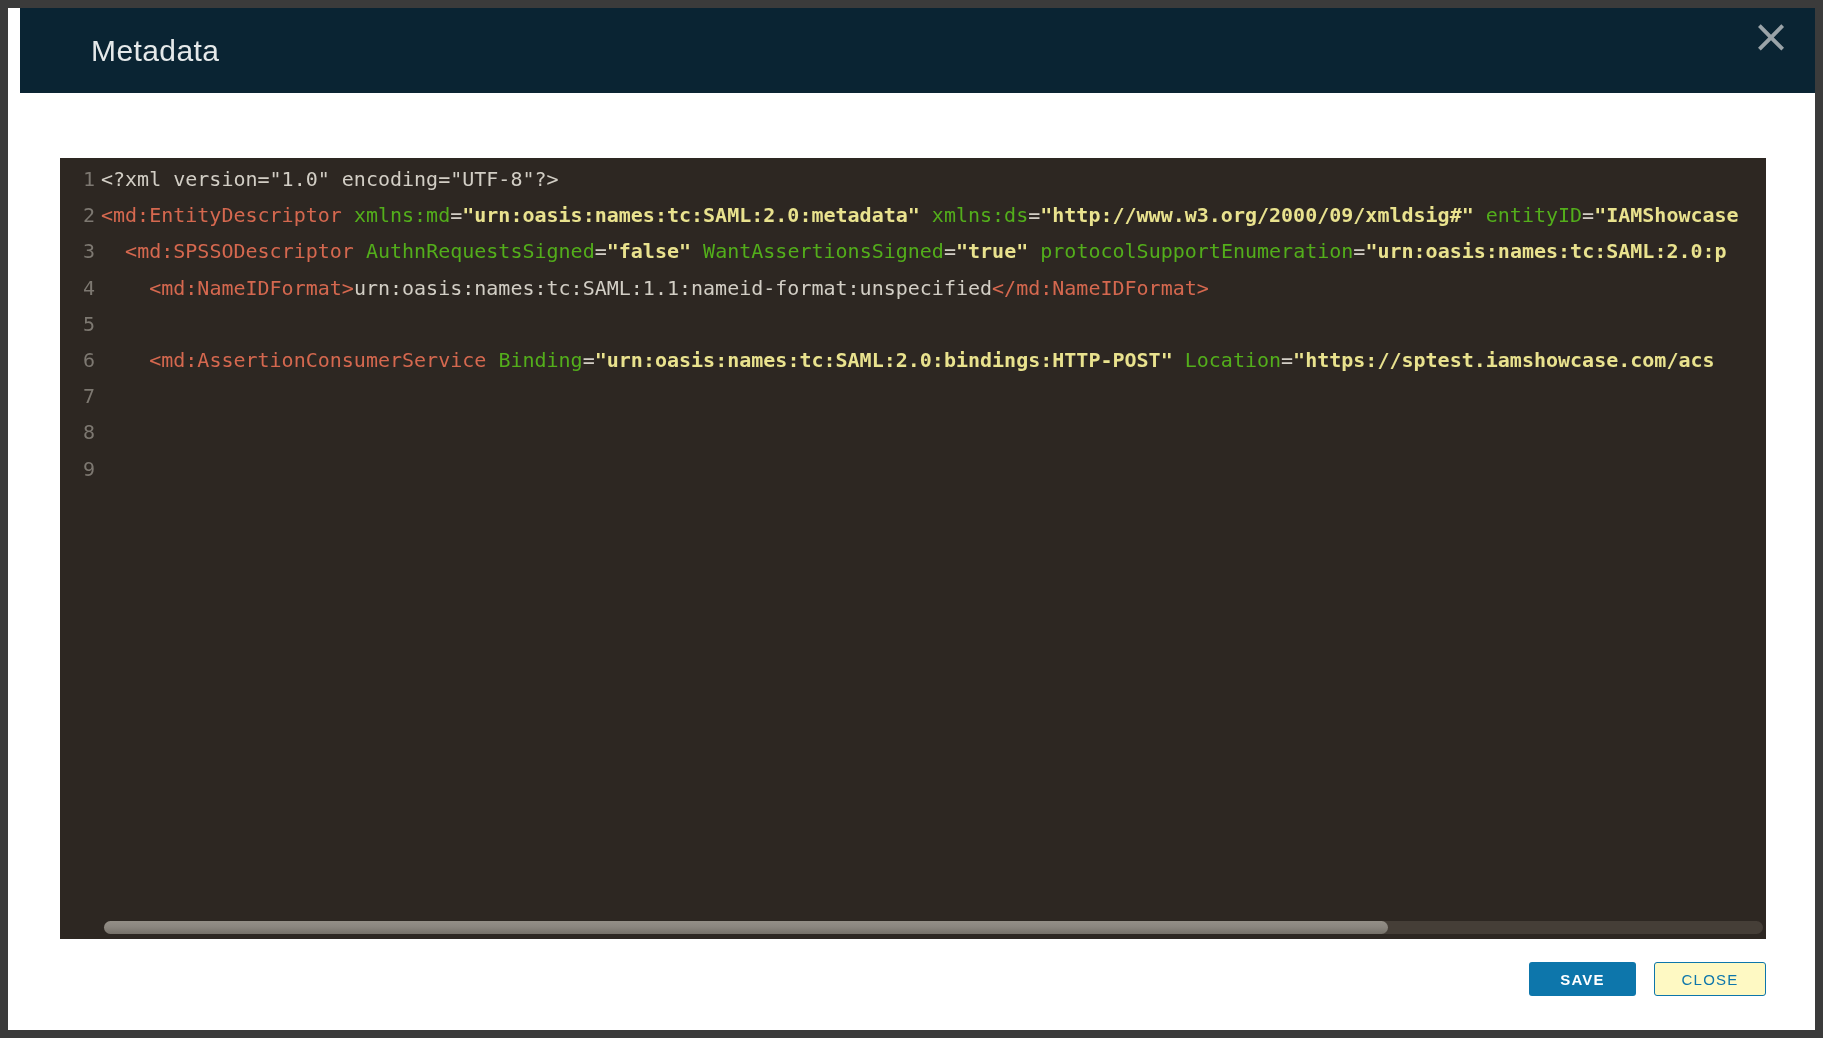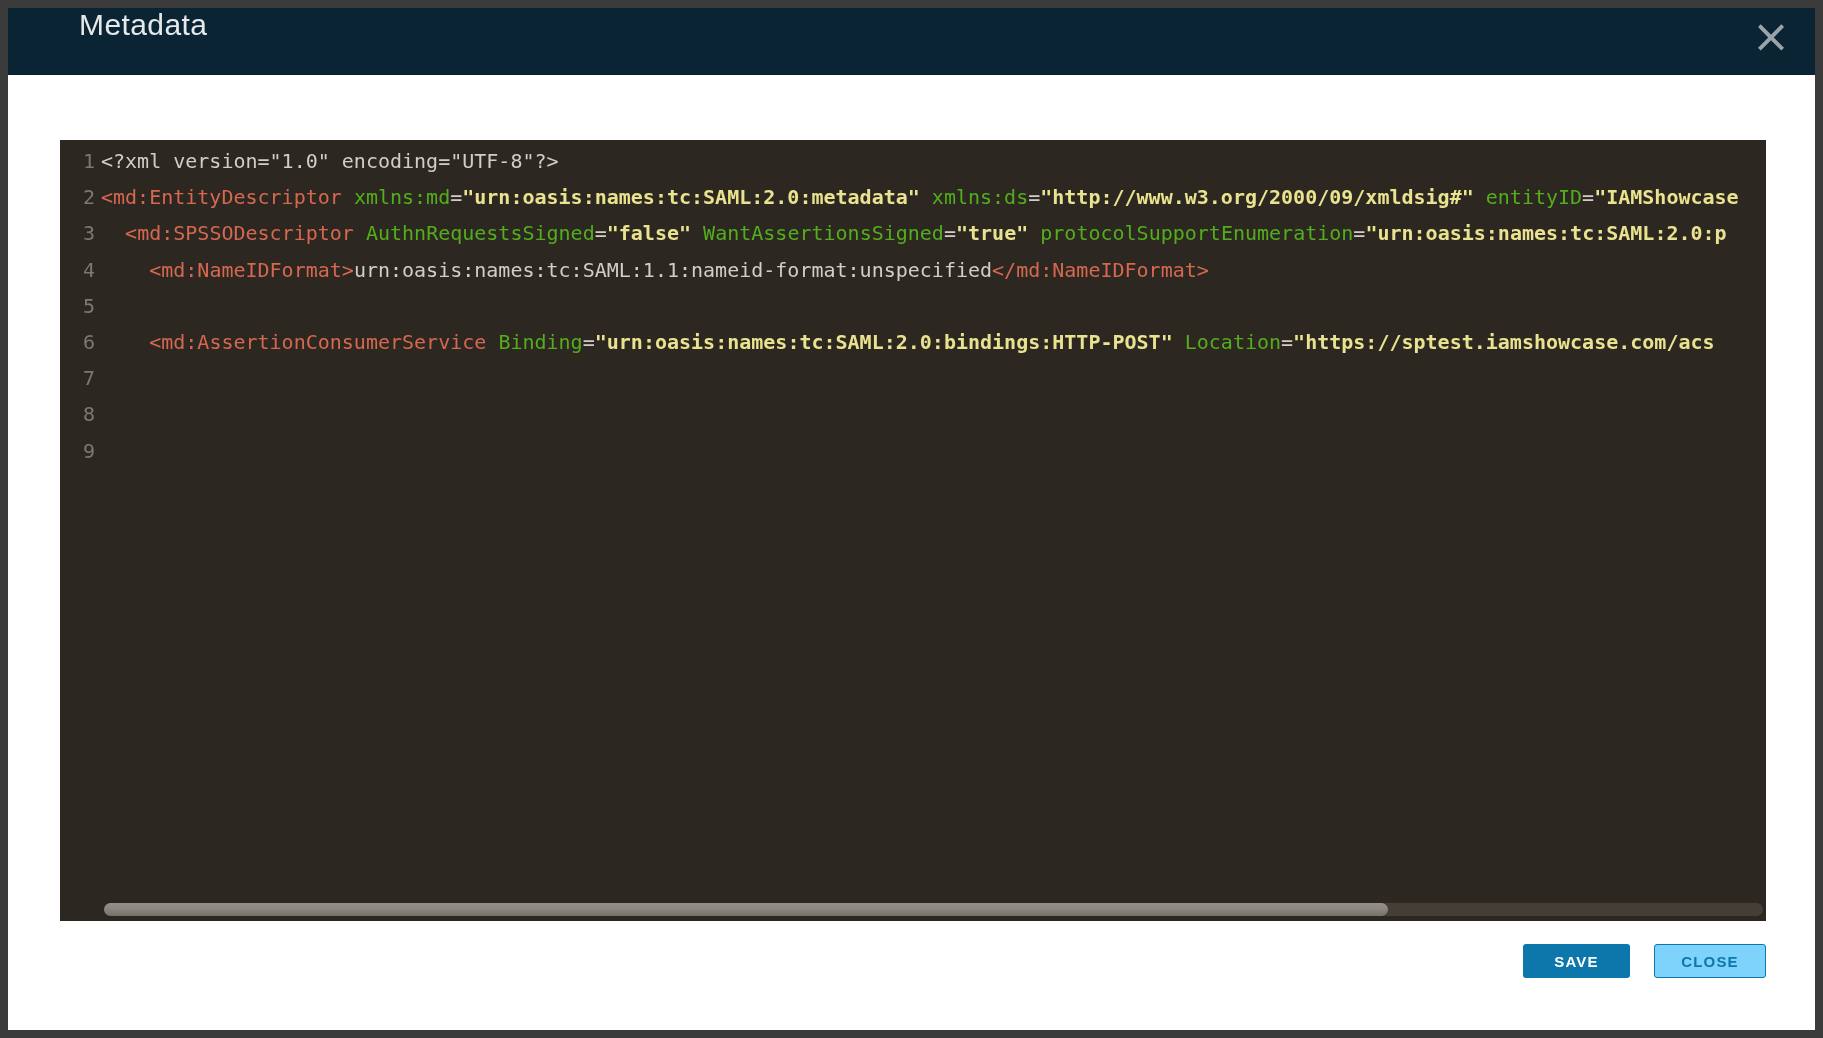--- a/index.html
+++ b/index.html
@@ -2,46 +2,46 @@
 <html style="--c-frame: #3b3b3b; --c-header-bg: #0a2433; --c-header-text: #e5e9ea; --c-close-icon: #9aa3a8; --c-editor-bg: #2d2722; --c-line-number: #7d7871; --c-code-plain: #d2cec5; --c-code-tag: #d5684f; --c-code-attr: #53ae1b; --c-code-string: #e9e28e; --c-button-blue: #0d76ab; --c-scroll-track: #453e37; --c-scroll-thumb: #8b867f;"><head>
 <meta charset="utf-8">
 <style>
   * { margin:0; padding:0; box-sizing:border-box; }
   html,body { width:1823px; height:1038px; }
   body { font-family:"Liberation Sans", sans-serif; background:var(--c-frame,#3b3b3b); }
 
   .page { position:relative; width:1823px; height:1038px; background:var(--c-frame,#3b3b3b); }
   .modal { position:absolute; top:8px; left:8px; right:8px; bottom:8px; background:#ffffff; display:flex; flex-direction:column; overflow:hidden; }
 
-  .header { position:relative; height:67px; flex:none; background:var(--c-header-bg,#0a2433); display:flex; align-items:flex-start; padding-left:71px; }
+  .header { position:relative; height:85px; flex:none; background:var(--c-header-bg,#0a2433); display:flex; align-items:center; padding-left:71px;margin-left:12px; }
   .title { color:var(--c-header-text,#e5e9ea); font-size:30px; font-weight:400; letter-spacing:0.4px; }
   .close-x { position:absolute; top:2px; right:20px; width:48px; height:52px; background:none; border:none; cursor:pointer;
              color:var(--c-close-icon,#9aa3a8); font-size:46px; font-weight:400; line-height:52px; text-align:center;
              font-family:"DejaVu Sans", sans-serif; }
 
   .editor { position:relative; margin:65px 49px 0 52px; height:781px; flex:none; background:var(--c-editor-bg,#2d2722); overflow:hidden; }
   .lines { padding-top:3px; font-family:"DejaVu Sans Mono", monospace; font-size:20px; line-height:36.2px; }
   .code-line { display:flex; white-space:pre; }
   .ln { flex:none; width:35px; text-align:right; color:var(--c-line-number,#7d7871); }
   .code { margin-left:6px; white-space:pre; }
   .seg-plain  { color:var(--c-code-plain,#d2cec5); }
   .seg-tag    { color:var(--c-code-tag,#d5684f); }
   .seg-attr   { color:var(--c-code-attr,#53ae1b); }
   .seg-string { color:var(--c-code-string,#e9e28e); font-weight:bold; }
 
   .hscroll { position:absolute; left:44px; right:3px; bottom:5px; height:13px; border-radius:7px;
              background:var(--c-scroll-track,#453e37); }
   .hthumb  { position:absolute; left:0; top:0; height:13px; width:77.4%; border-radius:7px;
              background:linear-gradient(180deg,#948f87 0%,#8b867f 45%,#767169 100%); }
 
-  .footer { margin:23px 49px 0 0; display:flex; justify-content:flex-end; align-items:flex-start; gap:24px; }
+  .footer { margin:23px 49px 0 0; display:flex; justify-content:flex-end; align-items:flex-start; gap:18px; }
   .btn { height:34px; border-radius:3px; font-family:"Liberation Sans",sans-serif; font-size:15px; font-weight:600;
          letter-spacing:1.2px; cursor:pointer; padding:0 24px; }
   .btn-save  { min-width:107px; background:var(--c-button-blue,#0d76ab); color:#ffffff; border:none; }
-  .btn-close { min-width:112px; background:#7dd3fc; color:var(--c-button-blue,#0d76ab); border:1px solid var(--c-button-blue,#0d76ab); font-weight:700; }
+  .btn-close { min-width:112px; background:#fef9c3; color:var(--c-button-blue,#0d76ab); border:1px solid var(--c-button-blue,#0d76ab); font-weight:400; }
 </style>
 </head>
 <body>
 
 <div class="page">
   <div class="modal">
 
     <div class="header">
       <div class="title">Metadata</div>
       <button class="close-x">×</button>

